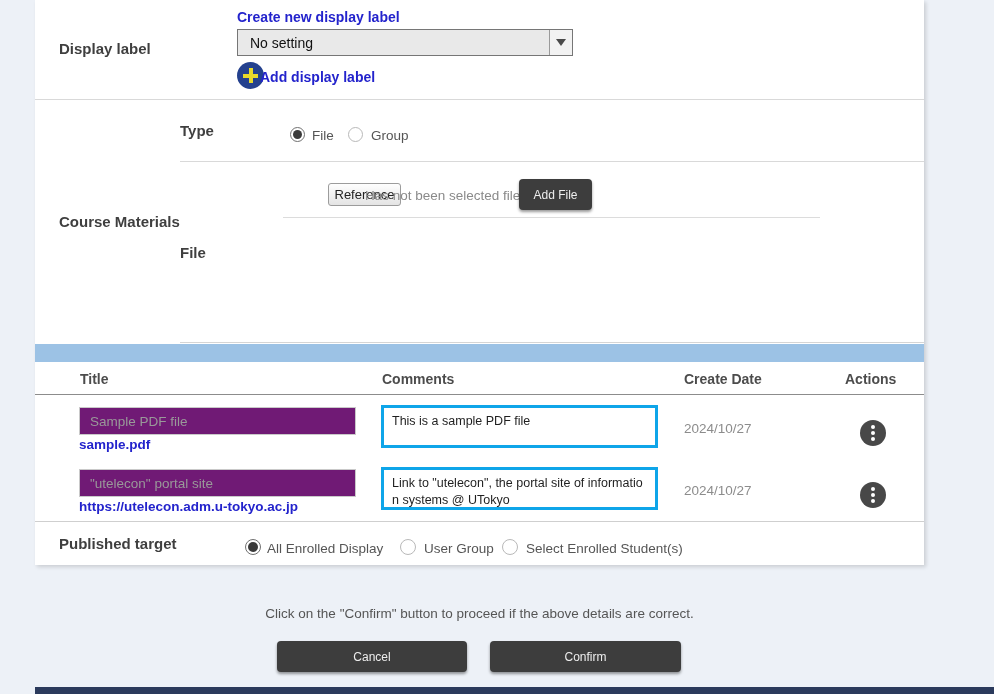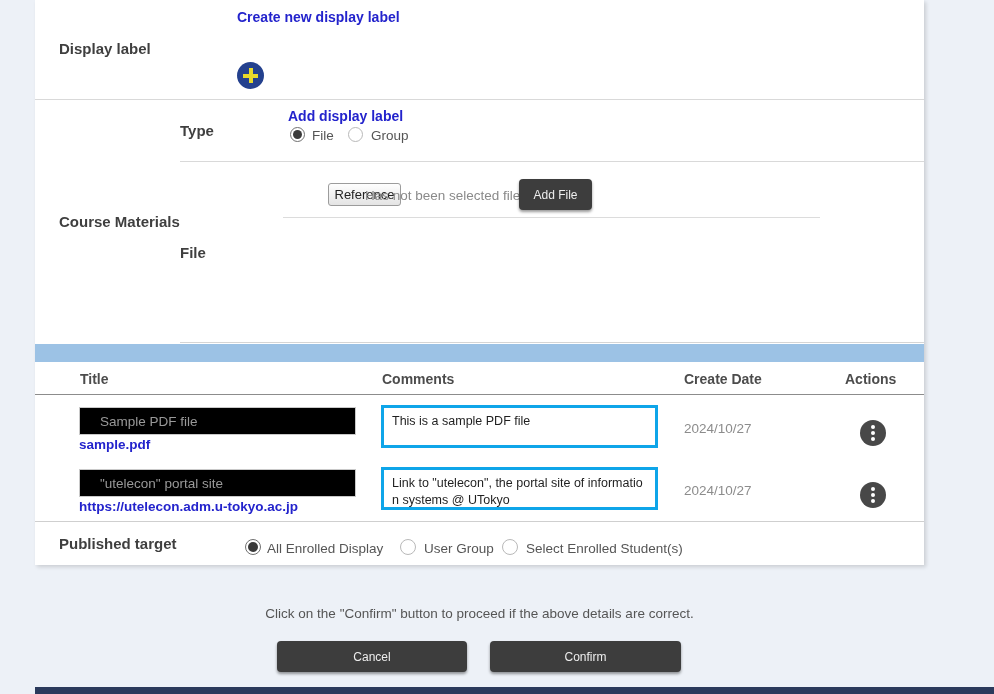--- a/index.html
+++ b/index.html
@@ -28,44 +28,50 @@
   .rlbl { font-size:13.5px; color:#555; cursor:pointer; }
   .refbtn { border:1px solid #9c9c9c; border-radius:3px; background:linear-gradient(#fefefe,#e4e4e4);
            font-size:13px; color:#222; display:flex; align-items:center; justify-content:center; cursor:pointer;
            font-family:"Liberation Sans", sans-serif;margin-left:45px; }
   .darkbtn { background:#3d3d3d; border:none; border-radius:4px; color:#ededed; font-size:12px;
            display:flex; align-items:center; justify-content:center; box-shadow:0 2px 3px rgba(0,0,0,.4);
            cursor:pointer; font-family:"Liberation Sans", sans-serif; }
   .drop { background:#c7dff9; font-size:13.5px; color:#6e7f93; padding:18px 18px; }
   .bluebar { background:#9cc2e5; }
   .th { font-weight:bold; font-size:14px; color:#4c4c4c; }
-  .tinput { border:1px solid #c9c9c9; background:#000000; font-size:13.5px; color:#999; padding:0 20px;
+  .tinput { border:1px solid #c9c9c9; background:#701a75; font-size:13.5px; color:#999; padding:0 10px;
            font-family:"Liberation Sans", sans-serif; }
   .comment { border:3px solid #0ea5e9; background:#fff; font-size:12.5px; color:#1f1f1f; padding:5px 8px;
            word-break:break-all; line-height:1.32; overflow:hidden; cursor:text; }
   .date { font-size:13.5px; color:#8c8c8c; }
   .kebab { width:26px; height:26px; border-radius:50%; background:#484848; display:flex; flex-direction:column;
            align-items:center; justify-content:center; gap:2px; cursor:pointer; }
   .kebab i { width:4px; height:4px; background:#fff; border-radius:50%; }
   .instr { font-size:13.5px; color:#555; text-align:center; }
   .footerbar { background:#2b3a5c; }
 </style>
 </head>
 <body>
 
 <div class="page">
   <div class="panel">
 
     <div class="abs lbl" style="left:24px; top:40px;">Display label</div>
 
     <a class="abs link" style="left:202px; top:9px;">Create new display label</a>
 
+    <div class="abs select" style="left:202px; top:29px; width:336px; height:27px;">
+      <span class="val">No setting</span>
+      <span class="arrow-btn">
+        <span class="tri"></span>
+      </span>
+    </div>
 
     <div class="abs plus" style="left:202px; top:62px;"></div>
-    <a class="abs link" style="left:253px; top:69px;margin-top:39px;">Add display label</a>
+    <a class="abs link" style="left:225px; top:69px;">Add display label</a>
 
     <div class="hr" style="left:0; top:99px; width:889px;"></div>
 
     <div class="abs lbl" style="left:145px; top:122px;">Type</div>
     <span class="abs radio sel" style="left:255px; top:127px;"></span>
     <span class="abs rlbl" style="left:277px; top:128px;">File</span>
     <span class="abs radio" style="left:313px; top:127px;"></span>
     <span class="abs rlbl" style="left:336px; top:128px;">Group</span>
 
     <div class="hr" style="left:145px; top:161px; width:744px;"></div>

